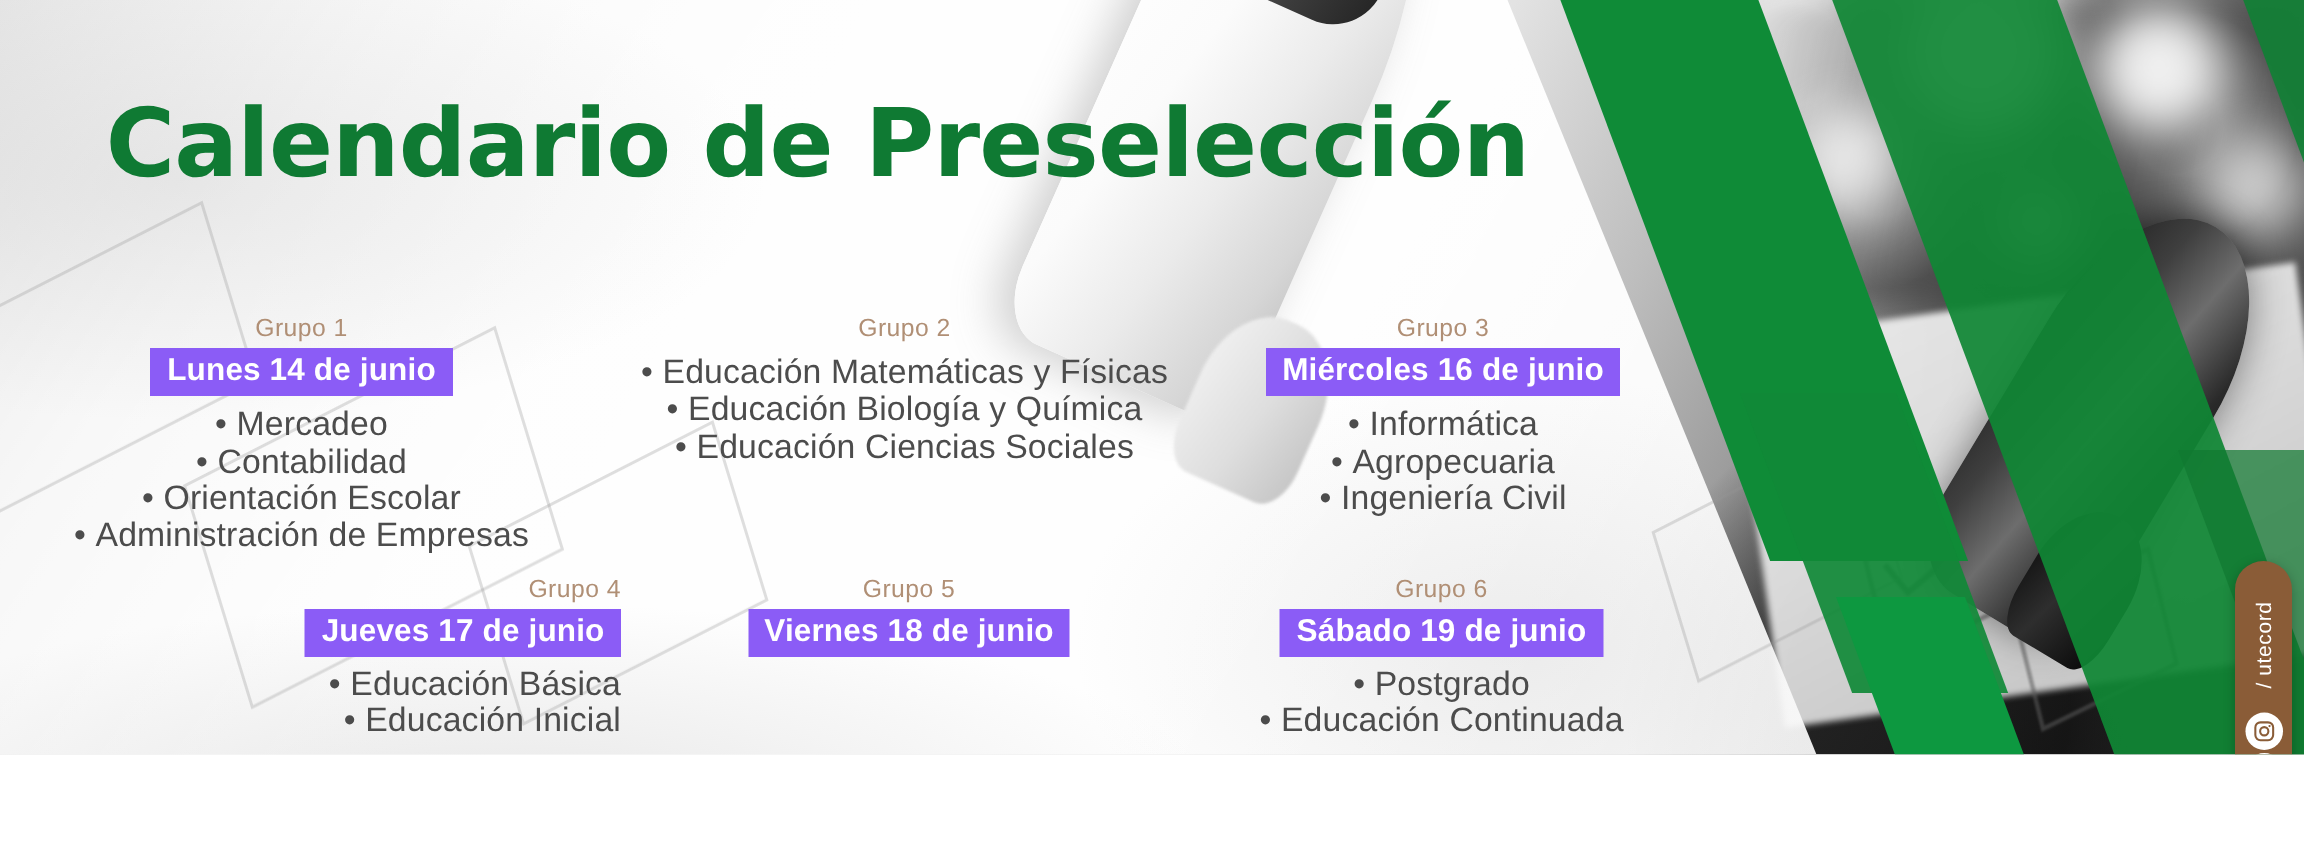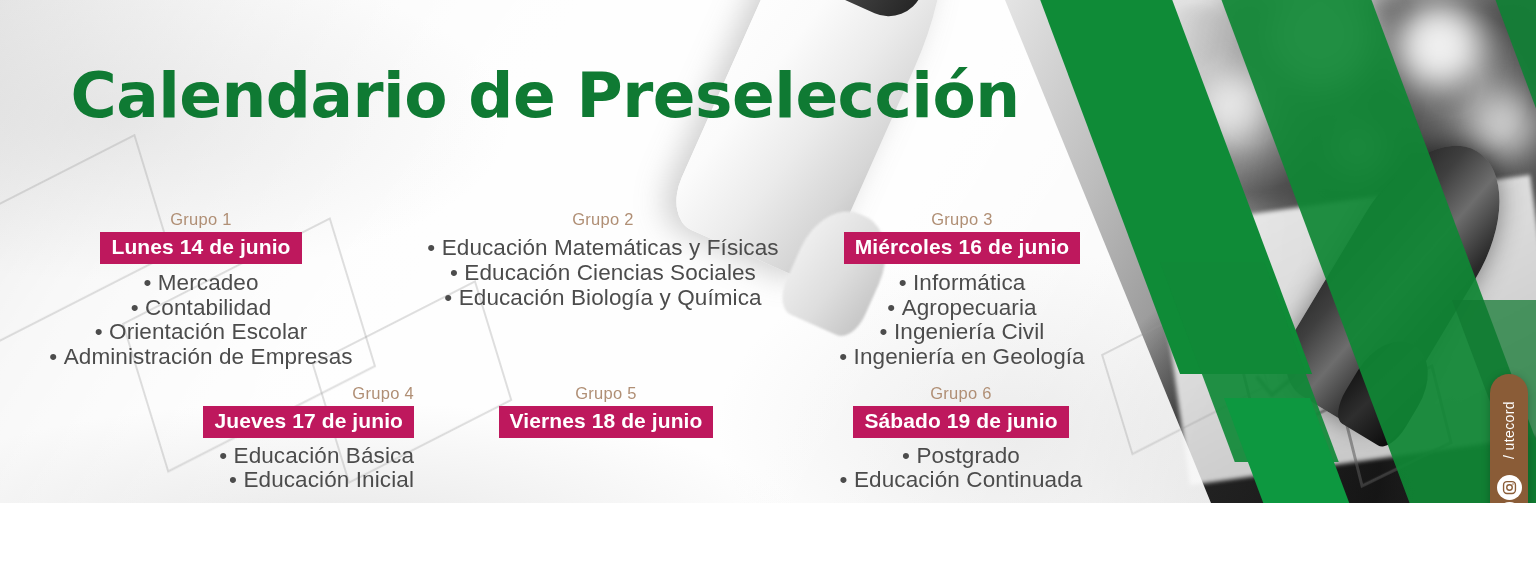--- a/index.html
+++ b/index.html
@@ -225,21 +225,21 @@
   }
   .group { text-align: center; padding: 0 6px; }
   .group-label {
     font-size: 16.5px;
     color: #b08f75;
     letter-spacing: .3px;
     margin-bottom: 3px;
   }
   .group-date {
     display: inline-block;
-    background: #be185d;
+    background: #8b5cf6;
     color: #ffffff;
     font-size: 21px;
     font-weight: 700;
     padding: 3px 11px 4px 11px;
     letter-spacing: .1px;
     line-height: 1.18;
     white-space: nowrap;
   }
   .group-list {
     list-style: none;
@@ -355,33 +355,32 @@
         <li>Contabilidad</li>
         <li>Orientación Escolar</li>
         <li>Administración de Empresas</li>
       </ul>
     </div>
 
     <div class="group g2">
       <div class="group-label">Grupo 2</div>
       <ul class="group-list">
         <li>Educación Matemáticas y Físicas</li>
+        <li>Educación Biología y Química</li>
         <li>Educación Ciencias Sociales</li>
-        <li>Educación Biología y Química</li>
       </ul>
     </div>
 
     <div class="group g3">
       <div class="group-label">Grupo 3</div>
       <div class="group-date">Miércoles 16 de junio</div>
       <ul class="group-list">
         <li>Informática</li>
         <li>Agropecuaria</li>
         <li>Ingeniería Civil</li>
-        <li>Ingeniería en Geología</li>
       </ul>
     </div>
 
     <div class="group g4 row2">
       <div class="group-label">Grupo 4</div>
       <div class="group-date">Jueves 17 de junio</div>
       <ul class="group-list">
         <li>Educación Básica</li>
         <li>Educación Inicial</li>
       </ul>

